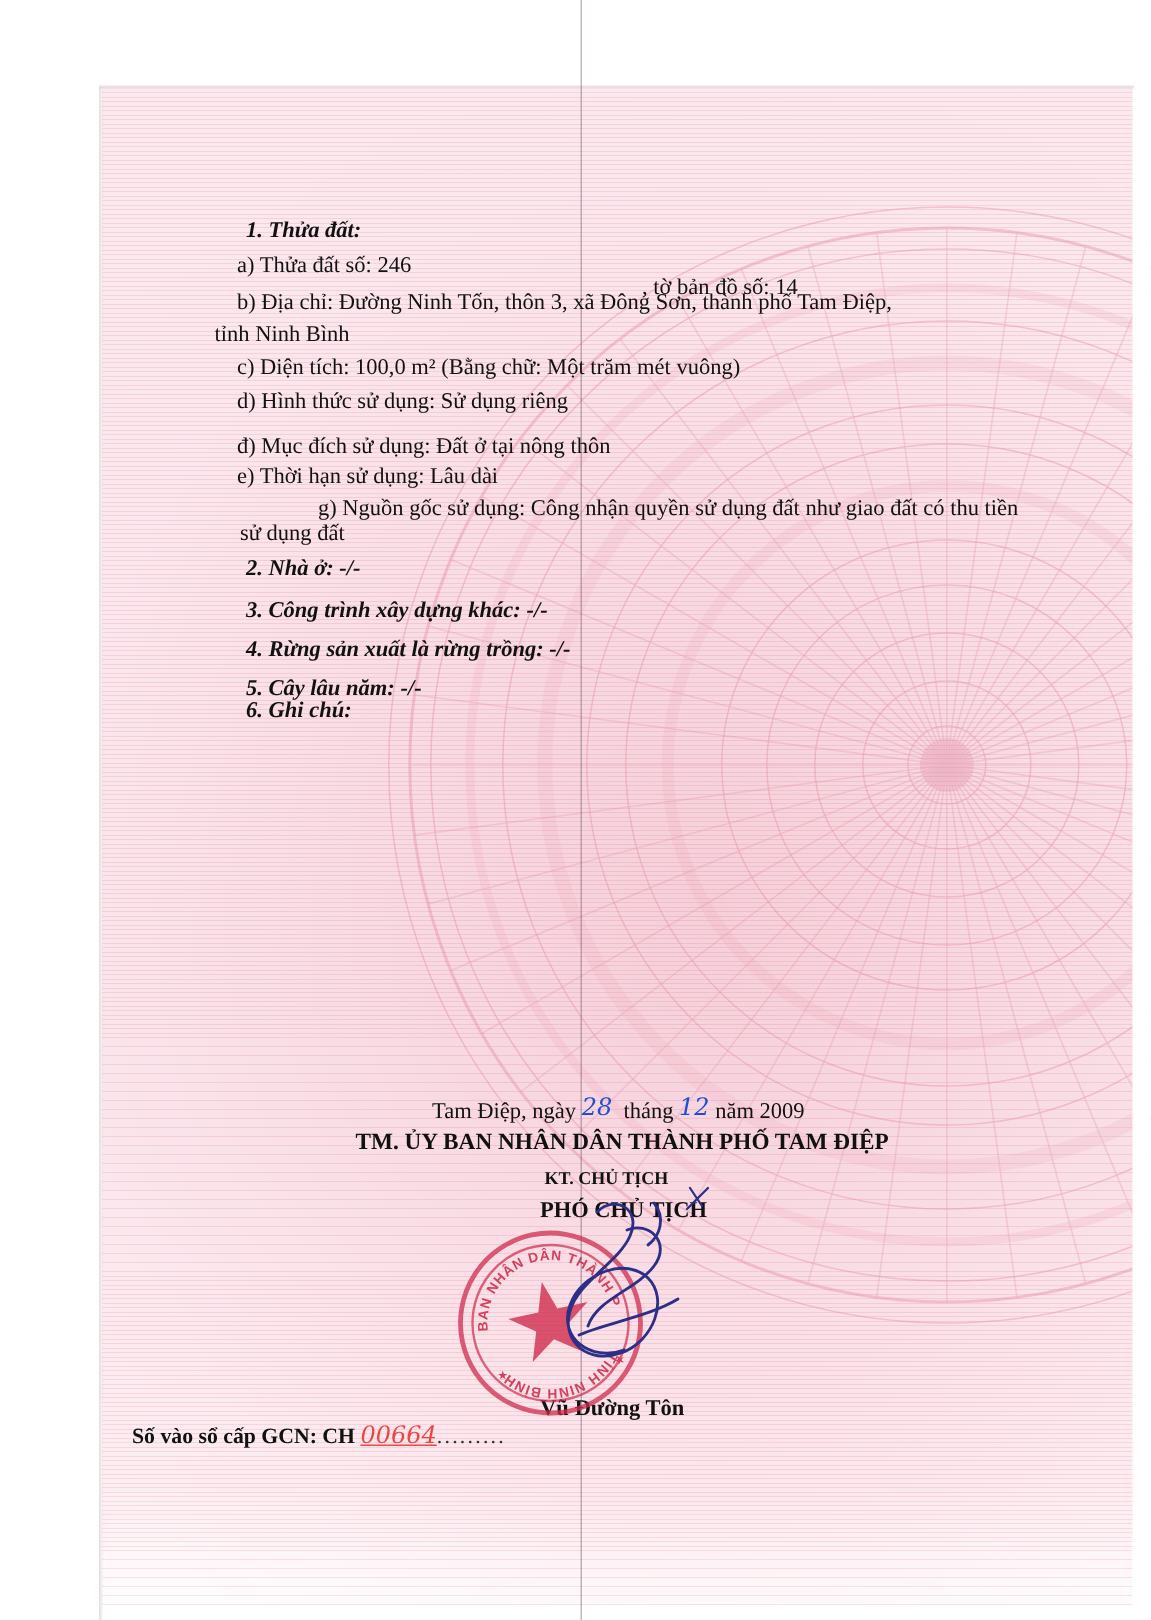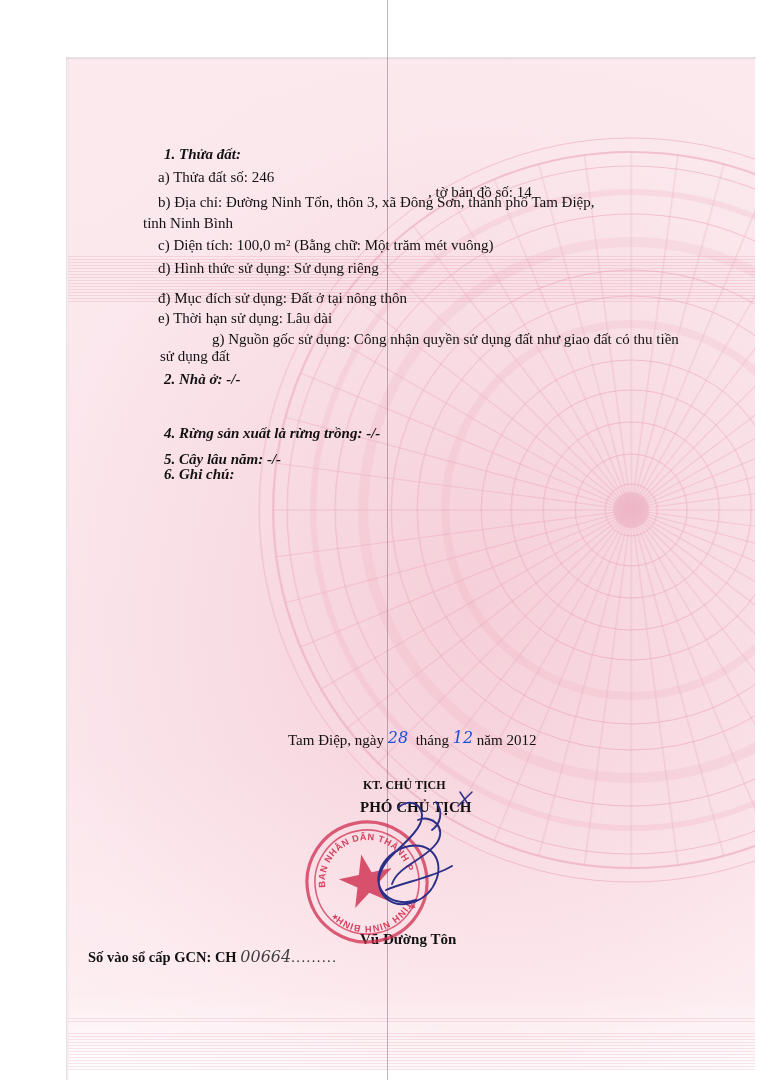--- a/index.html
+++ b/index.html
@@ -207,24 +207,25 @@
   .reg {
     position: absolute;
     left: 88px;
     top: 947px;
     font-size: 14.5px;
     font-weight: bold;
     white-space: nowrap;
   }
   .reg .hand-num {
     font-family: "DejaVu Serif", serif;
-    color: #404040;
+    color: #ef4444;
     font-style: italic;
     font-weight: normal;
     font-size: 16px;
+    text-decoration: underline;
   }
   .reg .dots {
     letter-spacing: 1.5px;
     font-weight: normal;
     color: #333;
   }
 </style>
 </head>
 <body>
 
@@ -327,33 +328,35 @@
     <div class="line r3">b) Địa chỉ: Đường Ninh Tốn, thôn 3, xã Đông Sơn, thành phố Tam Điệp,</div>
     <div class="line r3b">tỉnh Ninh Bình</div>
     <div class="line r4">c) Diện tích: 100,0 m² (Bằng chữ: Một trăm mét vuông)</div>
     <div class="line r6">đ) Mục đích sử dụng: Đất ở tại nông thôn</div>
     <div class="line r5">d) Hình thức sử dụng: Sử dụng riêng</div>
     <div class="line r7">e) Thời hạn sử dụng: Lâu dài</div>
     <div class="line r8">g) Nguồn gốc sử dụng: Công nhận quyền sử dụng đất như giao đất có thu tiền</div>
     <div class="line r8b">sử dụng đất</div>
 
     <div class="line it r9">2. Nhà ở: -/-</div>
+    <div class="line it r10">3. Công trình xây dựng khác: -/-</div>
     <div class="line it r11">4. Rừng sản xuất là rừng trồng: -/-</div>
     <div class="line it r12">5. Cây lâu năm: -/-</div>
     <div class="line it r13">6. Ghi chú:</div>
 
     <div class="sig-place">
       <span>Tam Điệp, ngày</span>
       <span class="hand">28</span>
       &nbsp;<span>tháng</span>
       <span class="hand">12</span>
       <span>năm</span>
-      <span>2012</span>
+      <span>2009</span>
     </div>
 
+    <div class="sig-org">TM. ỦY BAN NHÂN DÂN THÀNH PHỐ TAM ĐIỆP</div>
     <div class="sig-role1">KT. CHỦ TỊCH</div>
     <div class="sig-role2">PHÓ CHỦ TỊCH</div>
     <div class="sig-name">Vũ Đường Tôn</div>
 
     <div class="reg">
       <span>Số vào sổ cấp GCN: CH</span>
       <span class="hand-num">00664</span><span class="dots">.........</span>
     </div>
   </div>
 

